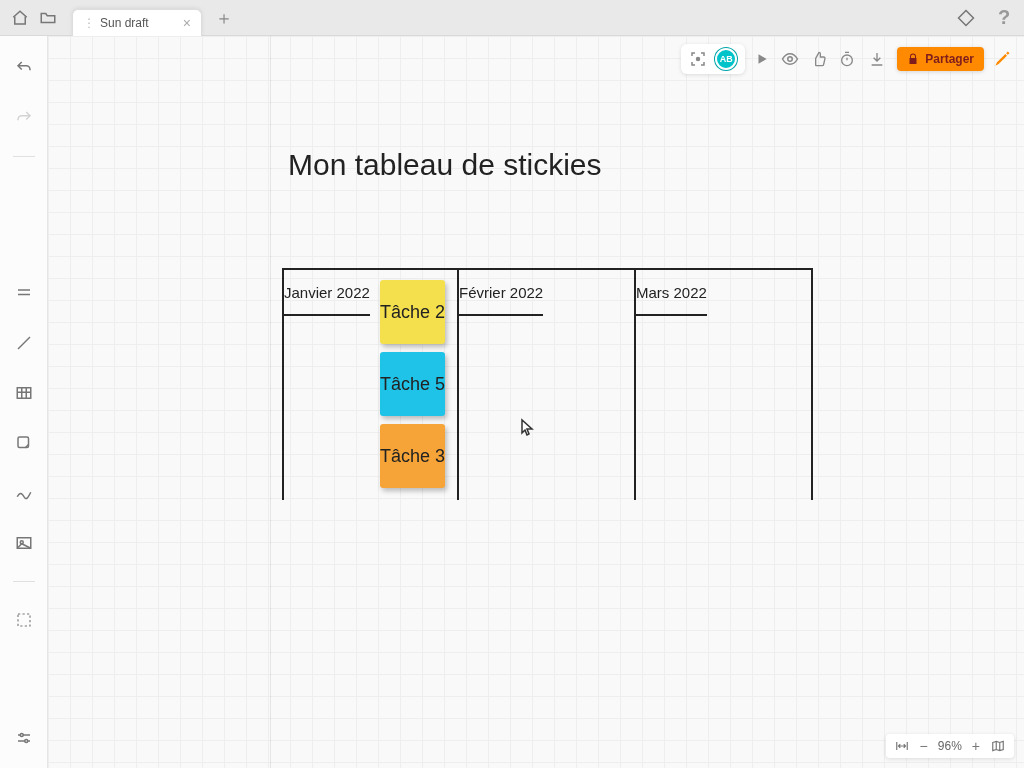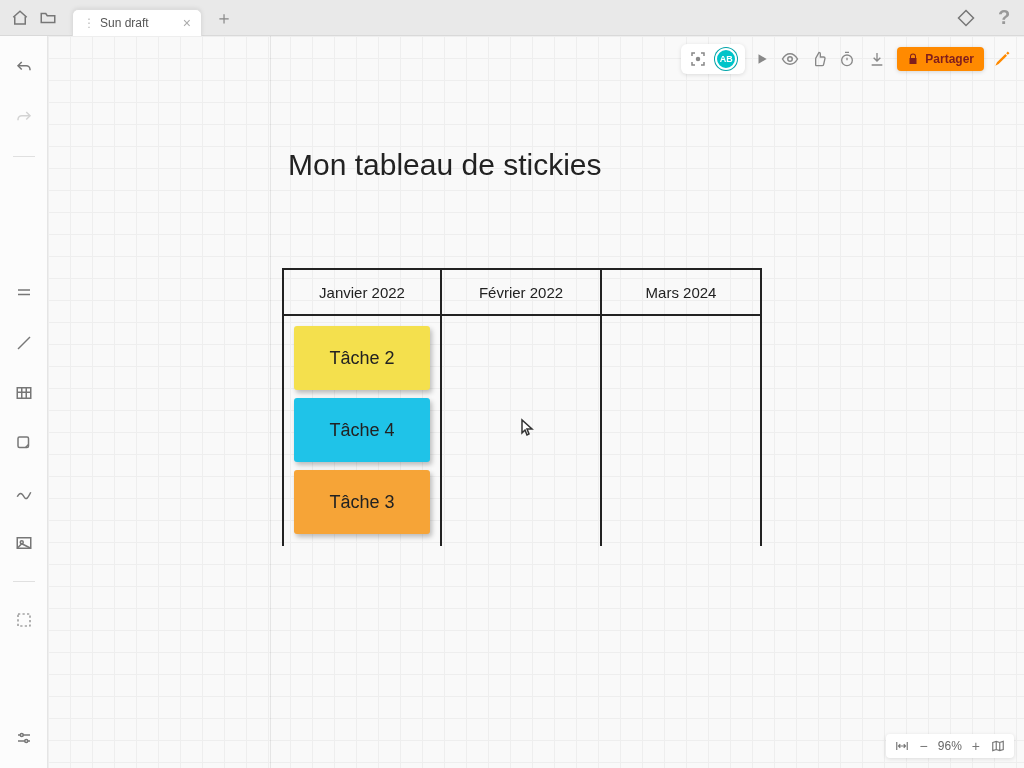--- a/index.html
+++ b/index.html
@@ -93,23 +93,23 @@
   .board-title {
     position:absolute; top:112px; left:240px;
     font-size:30px; font-weight:500; color:#222;
   }
   .kanban {
     position:absolute; top:232px; left:234px;
     display:flex;
     border-top: 2px solid #222;
   }
   .col {
-    width:160px;
+    width:177px;
     border-right:2px solid #222;
-    display:flex; flex-direction:column;
+    display:flex; flex-direction:row;
   }
   .col:first-child { border-left:2px solid #222;}
   .col-head {
     height:46px; display:flex; align-items:center; justify-content:center;
     font-size:15px; color:#222; border-bottom:2px solid #222;
   }
   .col-body { padding:10px 10px; display:flex; flex-direction:column; gap:8px; min-height:230px;}
   .sticky {
     height:64px; border-radius:3px;
     display:flex; align-items:center; justify-content:center;
@@ -242,29 +242,29 @@
 <div class="workspace">
   <div class="page-shadow"></div>
 
   <div class="board-title">Mon tableau de stickies</div>
 
   <div class="kanban">
     <div class="col">
       <div class="col-head">Janvier 2022</div>
       <div class="col-body">
         <div class="sticky c-yellow">Tâche 2</div>
-        <div class="sticky c-cyan">Tâche 4</div>
+        <div class="sticky c-cyan">Tâche 5</div>
         <div class="sticky c-orange">Tâche 3</div>
       </div>
     </div>
     <div class="col">
       <div class="col-head">Février 2022</div>
     </div>
     <div class="col">
-      <div class="col-head">Mars 2024</div>
+      <div class="col-head">Mars 2022</div>
     </div>
   </div>
 
   <div class="cursor">
     <svg width="14" height="18" viewBox="0 0 14 18" fill="none" stroke="#333" stroke-width="1.5">
         <path d="M2 2l0 13 3-3 2 5 2-1-2-5 5 0z" fill="#fff"></path>
       </svg>
   </div>
 </div>
 

